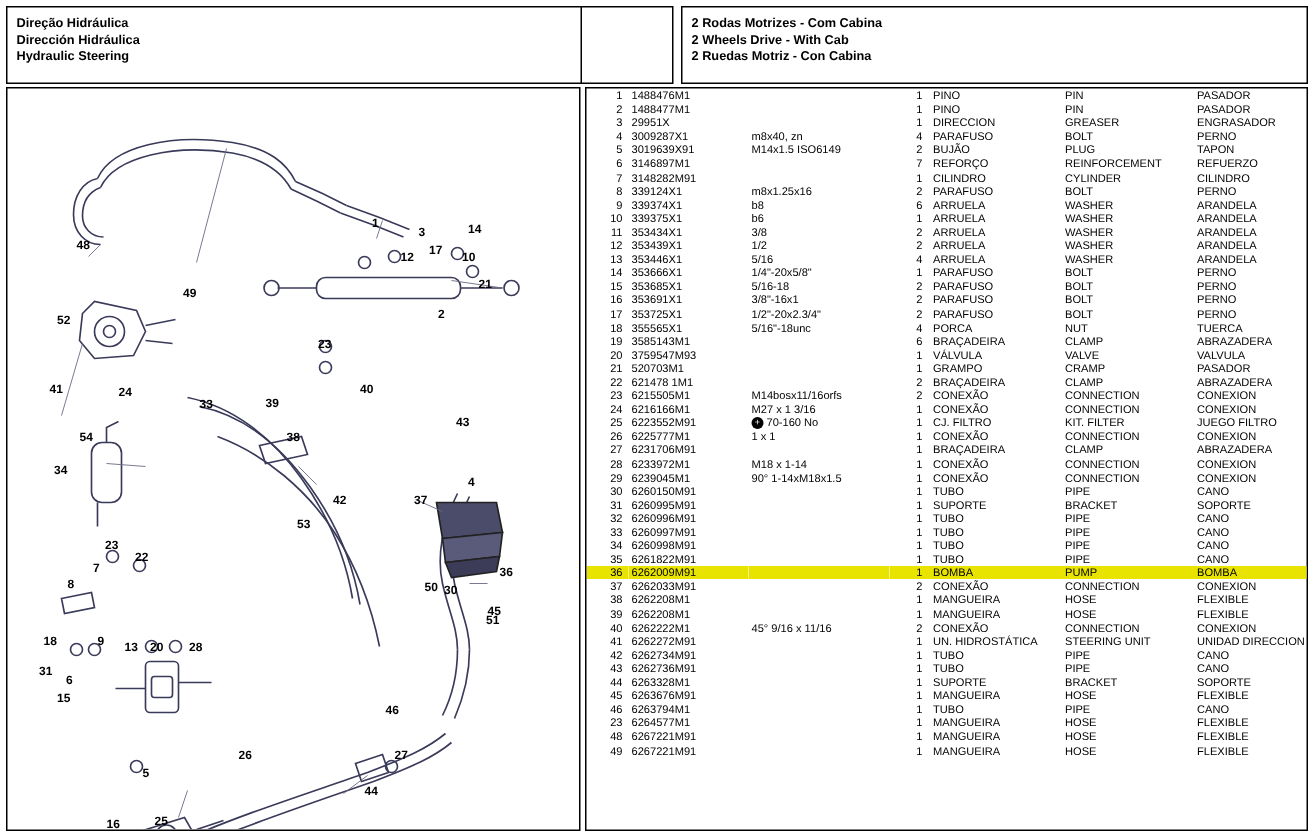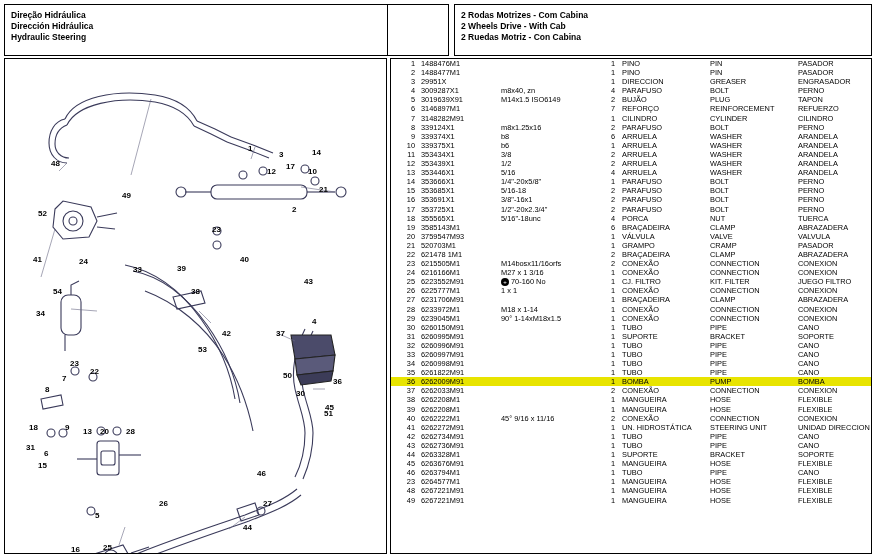--- a/index.html
+++ b/index.html
@@ -163,21 +163,21 @@
     <div class="lbl" style="left:299px;top:218px">43</div>
     <div class="lbl" style="left:48px;top:228px">54</div>
     <div class="lbl" style="left:31px;top:250px">34</div>
     <div class="lbl" style="left:186px;top:228px">38</div>
     <div class="lbl" style="left:307px;top:258px">4</div>
     <div class="lbl" style="left:193px;top:286px">53</div>
     <div class="lbl" style="left:217px;top:270px">42</div>
     <div class="lbl" style="left:271px;top:270px">37</div>
     <div class="lbl" style="left:65px;top:300px">23</div>
     <div class="lbl" style="left:85px;top:308px">22</div>
-    <div class="lbl" style="left:278px;top:312px">50</div>
+    <div class="lbl" style="left:278px;top:328px">50</div>
     <div class="lbl" style="left:328px;top:318px">36</div>
     <div class="lbl" style="left:40px;top:326px">8</div>
     <div class="lbl" style="left:57px;top:315px">7</div>
     <div class="lbl" style="left:291px;top:330px">30</div>
     <div class="lbl" style="left:320px;top:344px">45</div>
     <div class="lbl" style="left:24px;top:364px">18</div>
     <div class="lbl" style="left:60px;top:364px">9</div>
     <div class="lbl" style="left:319px;top:350px">51</div>
     <div class="lbl" style="left:21px;top:384px">31</div>
     <div class="lbl" style="left:78px;top:368px">13</div>

